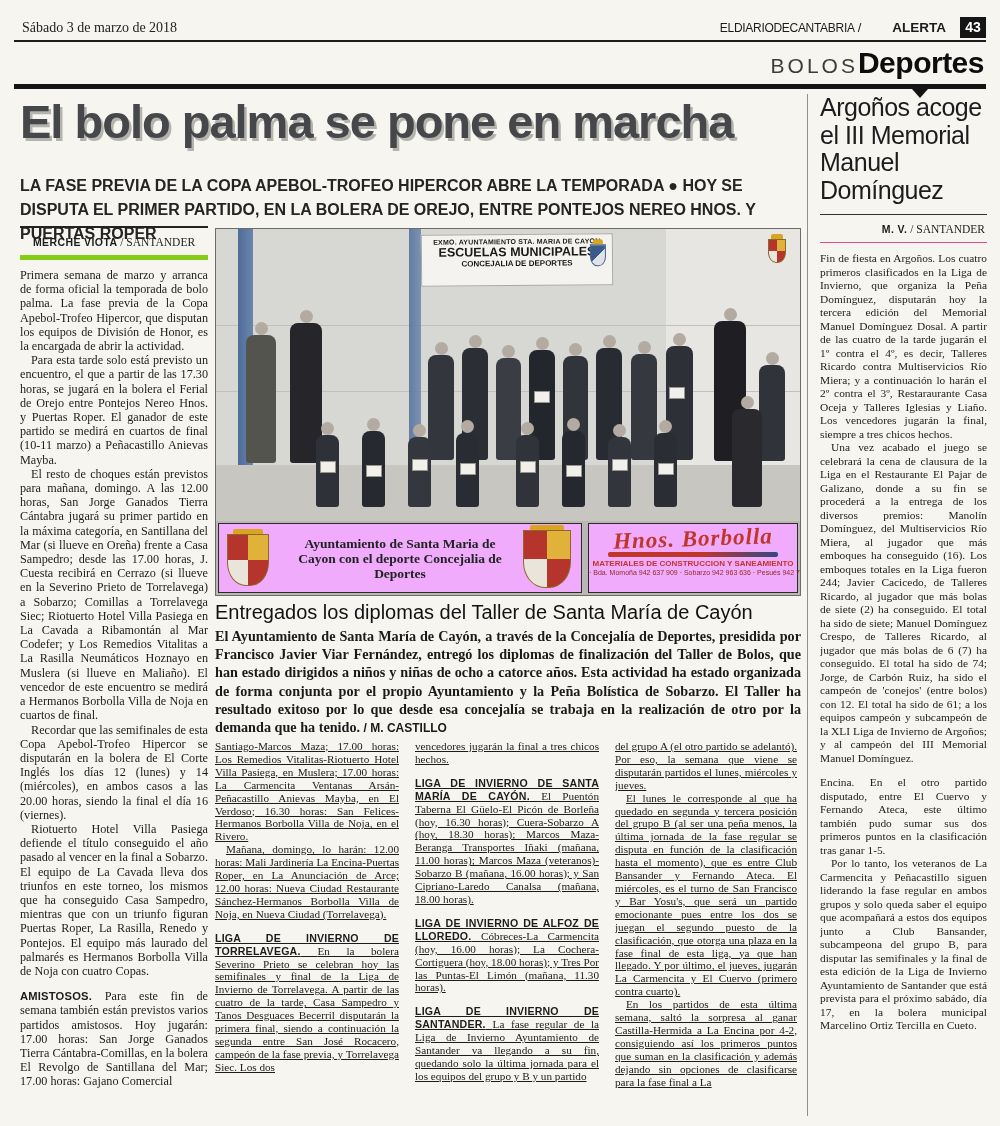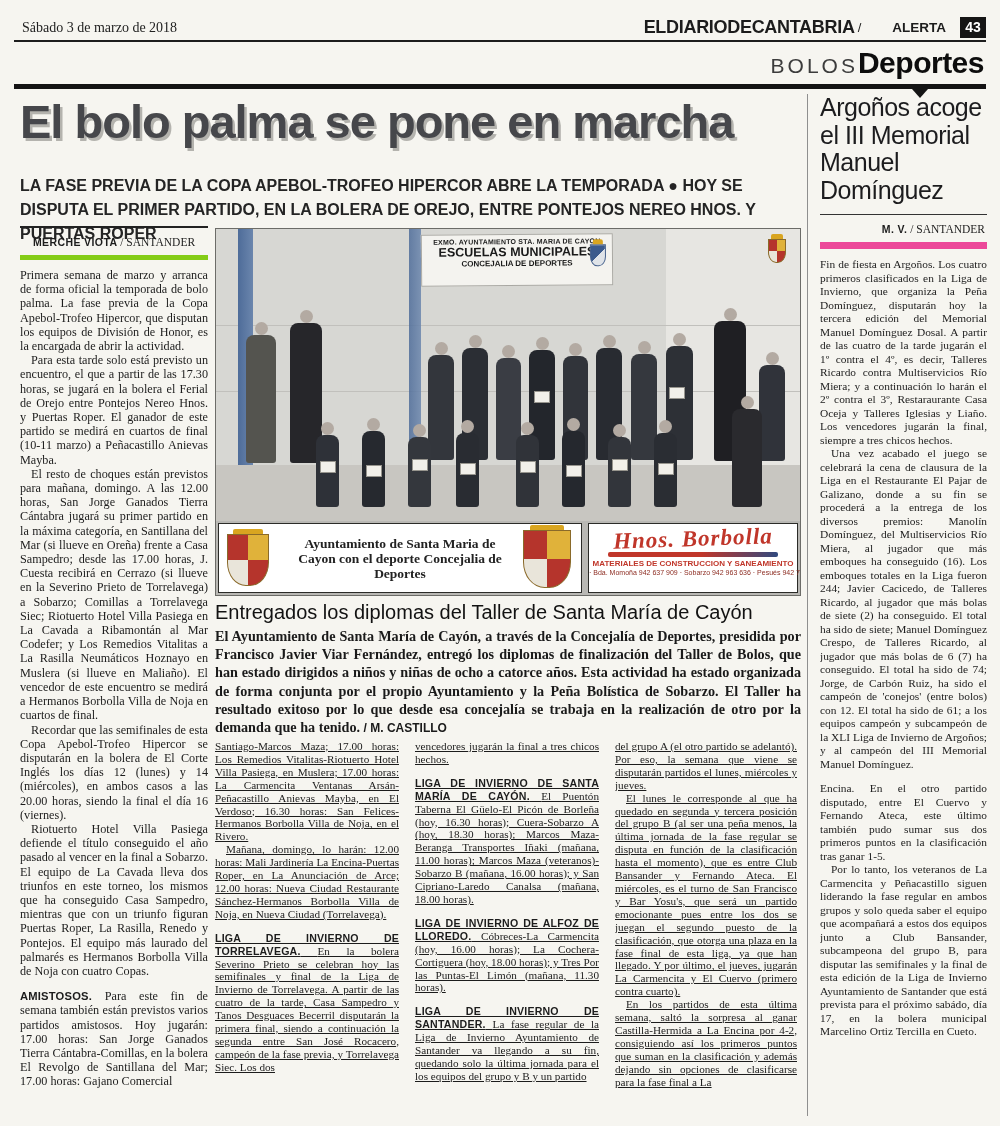--- a/index.html
+++ b/index.html
@@ -3,21 +3,21 @@
 <meta charset="utf-8">
 <style>
   * { margin:0; padding:0; box-sizing:border-box; }
   body { background:#e9e8e4; }
   .page { position:relative; width:1000px; height:1126px; margin:0 auto; background:#f6f5f0;
           color:#1c1c1c; font-family:"Liberation Serif", serif; overflow:hidden; }
 
   
   .date { position:absolute; left:22px; top:20px; font-size:14px; color:#222; }
   .mast { position:absolute; right:14px; top:17px; display:flex; align-items:center; }
-  .mast .m1 { font-family:"Liberation Sans",sans-serif; font-weight:bold; font-size:18px; letter-spacing:-.3px;margin-left:36px; }
+  .mast .m1 { font-family:"Liberation Sans",sans-serif; font-weight:normal; font-size:12px; letter-spacing:-.3px;margin-left:36px; }
   .mast .msep { font-family:"Liberation Sans",sans-serif; font-size:13px; margin:0 3px; }
   .mast .m2 { font-family:"Liberation Sans",sans-serif; font-weight:900; font-size:13.5px;margin-left:28px; }
   .pagenum { display:inline-block; margin-left:14px; width:26px; height:21px; background:#151515; color:#fff;
              font-family:"Liberation Sans",sans-serif; font-weight:bold; font-size:14px; text-align:center; line-height:21px; }
   .rule-thin { position:absolute; left:14px; right:14px; top:40px; height:2px; background:#1d1d1d; }
   .section-row { position:absolute; right:16px; top:46px; display:flex; align-items:baseline; gap:0; }
   .kicker { font-family:"Liberation Sans",sans-serif; font-size:21px; color:#3c3c3c; letter-spacing:3px; }
   .sec { font-family:"Liberation Sans",sans-serif; font-size:30px; font-weight:800; color:#0d0d0d; letter-spacing:-.5px; }
   .rule-thick { position:absolute; left:14px; right:14px; top:84px; height:5px; background:#141414; }
   .sec-tri { position:absolute; top:89px; left:912px; width:0; height:0;
@@ -49,21 +49,21 @@
   .midcol .para { font-size:11.2px; line-height:12.9px; }
   .midcol .lead { font-size:10.6px; }
   #midcol-a { left:215px; width:184px; }
   #midcol-b { left:415px; width:184px; }
   #midcol-c { left:615px; width:182px; }
 
   
   .sidebar { position:absolute; left:820px; width:167px; top:94px; height:1028px; overflow:hidden; }
   .sb-headline { font-family:"Liberation Sans",sans-serif; font-size:25px; line-height:27.5px; font-weight:500;
                  color:#1c1c1e; letter-spacing:-.5px; }
-  .sb-byline { border-top:1px solid #333; border-bottom:7px solid #ec4899; text-align:right; padding:4px 2px 5px; margin:10px 0 9px; }
+  .sb-byline { border-top:1px solid #333; border-bottom:1px solid #ec4899; text-align:right; padding:4px 2px 5px; margin:10px 0 9px; }
   .sidebar .para { font-size:11.4px; line-height:13.5px; }
 
   
   .photo { position:absolute; left:215px; top:228px; width:586px; height:368px; background:#d7d7d3;
            border:1px solid #6c6c68; overflow:hidden; }
   .wall-bright { position:absolute; left:450px; top:0; width:136px; height:292px; background:#e7e6e2; }
   .seam { position:absolute; left:0; width:100%; height:1px; background:#c1c0bc; }
   .pillar { position:absolute; top:0; background:linear-gradient(90deg,#4e6c99,#6b86ad); }
   .floor { position:absolute; left:0; top:236px; width:100%; height:56px; background:#c8c6c1; }
   .banner { position:absolute; left:205px; top:5px; width:192px; height:52px; background:#f4f3ef; border:1px solid #a9a8a3;
@@ -74,21 +74,21 @@
   .crest { position:absolute; background:conic-gradient(#e0b23a 0 25%, #b5342c 0 50%, #e9e5da 0 75%, #b5342c 0 100%);
            border:1px solid #8a6a2a; border-radius:0 0 45% 45%; }
   .crest::before { content:""; position:absolute; top:-6px; left:12%; width:76%; height:5px; background:#d9a520; border-radius:2px 2px 0 0; }
   .crest.blue { background:linear-gradient(135deg,#3b5a8c 0 50%, #dfe3e8 50% 100%); border-color:#46618c; }
   .fig { position:absolute; background:var(--c,#2c2f35); border-radius:8px 8px 3px 3px; }
   .fig::before { content:""; position:absolute; top:-13px; left:50%; margin-left:-6.5px; width:13px; height:13px;
                  border-radius:50%; background:#b3aaa2; }
   .dip { position:absolute; width:16px; height:12px; background:#f2f0ea; border:1px solid #97958e; }
 
   .adrow { position:absolute; left:0; top:292px; width:100%; height:76px; background:#b9b8b4; }
-  .ad { position:absolute; top:2px; height:70px; background:#ffffff; border:1px solid #2b2b28; }
+  .ad { position:absolute; top:2px; height:70px; background:#f0abfc; border:1px solid #2b2b28; }
   .ad-left { left:2px; width:364px; display:flex; align-items:center; justify-content:center; }
   .ad-left .txt { text-align:center; font-weight:bold; font-size:13.5px; line-height:15px; color:#222; }
   .ad-right { left:372px; width:210px; text-align:center; padding-top:3px; }
   .ad-right .title { font-style:italic; font-weight:bold; font-size:23px; color:#c0362a; letter-spacing:1px;
                      transform:rotate(-2deg); line-height:24px; }
   .swoosh { width:82%; height:5px; margin:1px auto 2px; border-radius:2px;
             background:linear-gradient(90deg,#c0362a 55%, #30497f); }
   .ad-right .line { font-family:"Liberation Sans",sans-serif; font-weight:bold; font-size:8px; color:#c0362a; }
   .phones { font-family:"Liberation Sans",sans-serif; font-size:7px; color:#8d2d22; margin-top:1px; white-space:nowrap; }
 

